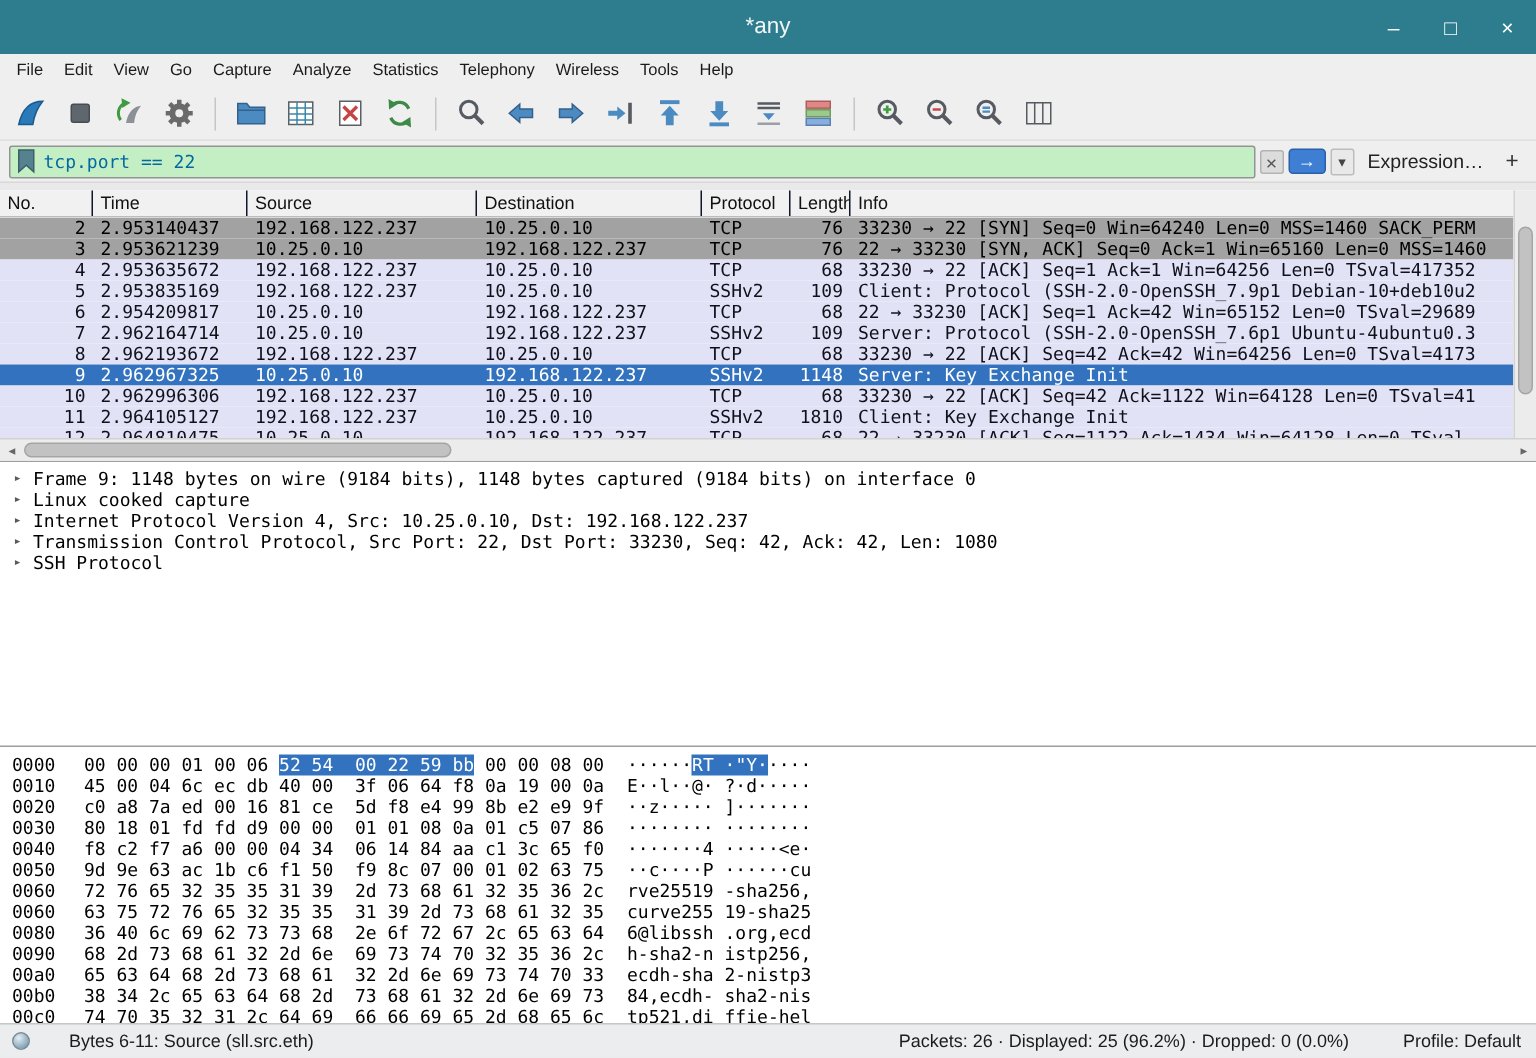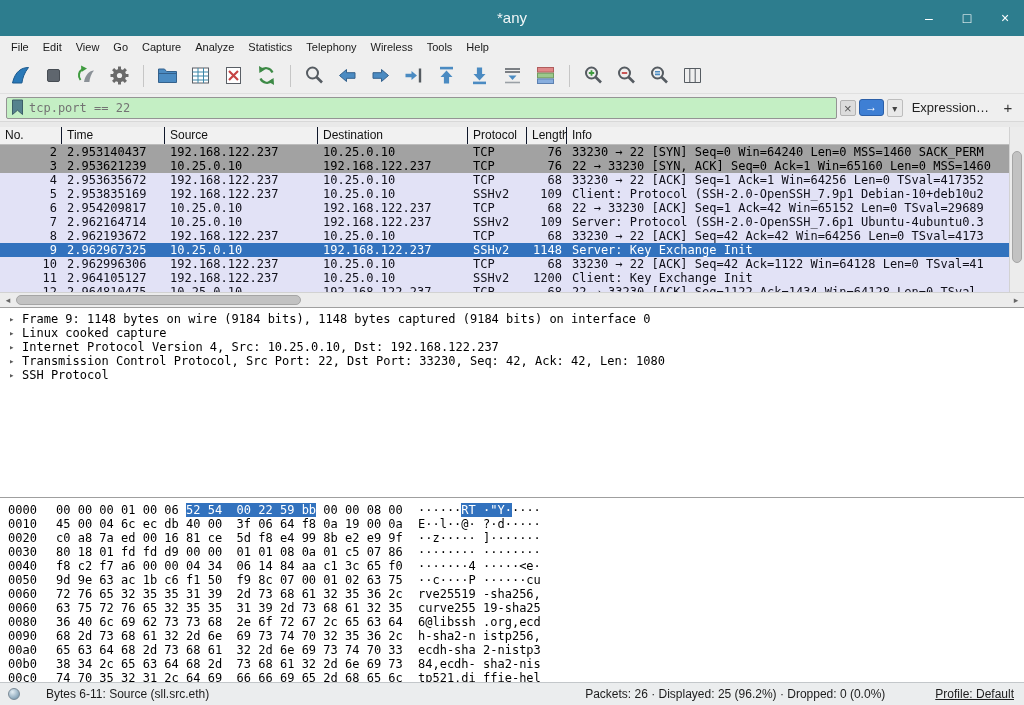--- a/index.html
+++ b/index.html
@@ -24,21 +24,21 @@
              background:#efefef; border-bottom:1px solid #e0e0e0; }
   .tbtn { width:29px; height:29px; display:flex; align-items:center; justify-content:center; border-radius:3px; }
   .tsep { width:1px; height:22px; background:#c6c6c6; margin:0 5px; }
 
   
   .filterbar { flex:0 0 28px; display:flex; align-items:center; gap:3px; padding:0 6px;
                background:#efefef; border-bottom:1px solid #d8d8d8; }
   .filter-field { flex:1; height:22px; background:#c4efc4; border:1px solid #949494; border-radius:2px;
                   display:flex; align-items:center; gap:5px; padding:0 4px; }
   .filter-input { flex:1; background:transparent; border:none; outline:none; height:18px;
-                  font:12px "DejaVu Sans Mono", monospace; color:#737373; }
+                  font:12px "DejaVu Sans Mono", monospace; color:#0369a1; }
   .clear-btn { width:16px; height:16px; line-height:15px; text-align:center; color:#555; font-size:13px;
                background:#dcdcdc; border:1px solid #b3b3b3; border-radius:2px; }
   .apply-btn { width:25px; height:17px; line-height:15px; text-align:center; color:#fff; font-size:12px;
                background:#3e7fd4; border:1px solid #2b5fa8; border-radius:3px; }
   .dropdown-btn { width:16px; height:18px; line-height:17px; text-align:center; color:#444; font-size:10px;
                   border:1px solid #bdbdbd; border-radius:2px; background:#e9e9e9; }
   .expression-label { font-size:13px; color:#222; padding:0 6px; white-space:nowrap; }
   .add-filter-btn { width:20px; height:20px; line-height:19px; text-align:center; font-size:15px; color:#333; }
 
   
@@ -87,21 +87,21 @@
   .hoff { flex:0 0 48px; }
   .hhex { flex:0 0 362px; }
   .sel { background:#3272be; color:#fff; }
 
   
   .statusbar { flex:0 0 23px; background:#ebedee; border-top:1px solid #c3c7ca; display:flex;
                align-items:center; gap:26px; padding:0 10px 0 8px; font-size:12px; color:#1c1c1c; }
   .expert-led { width:12px; height:12px; border-radius:50%; border:1px solid #7a8a96;
                 background: radial-gradient(circle at 35% 30%, #e4eef4, #8aa7bb 70%, #6d8aa0); }
   .sb-packets { margin-left:auto; white-space:nowrap; }
-  .sb-profile { margin-left:24px; white-space:nowrap;text-decoration:underline; }
+  .sb-profile { margin-left:10px; white-space:nowrap; }
   svg { display:block; }
 </style>
 </head>
 <body>
 
 <div class="window">
 
   <div class="titlebar">
     <div class="title">*any</div>
     <div class="win-controls">
@@ -379,21 +379,21 @@
           <div class="pc len">68</div>
           <div class="pc info">33230 → 22 [ACK] Seq=42 Ack=1122 Win=64128 Len=0 TSval=41</div>
         </div>
 
         <div class="prow tcp">
           <div class="pc no">11</div>
           <div class="pc time">2.964105127</div>
           <div class="pc src">192.168.122.237</div>
           <div class="pc dst">10.25.0.10</div>
           <div class="pc proto">SSHv2</div>
-          <div class="pc len">1200</div>
+          <div class="pc len">1810</div>
           <div class="pc info">Client: Key Exchange Init</div>
         </div>
 
         <div class="prow tcp">
           <div class="pc no">12</div>
           <div class="pc time">2.964810475</div>
           <div class="pc src">10.25.0.10</div>
           <div class="pc dst">192.168.122.237</div>
           <div class="pc proto">TCP</div>
           <div class="pc len">68</div>

